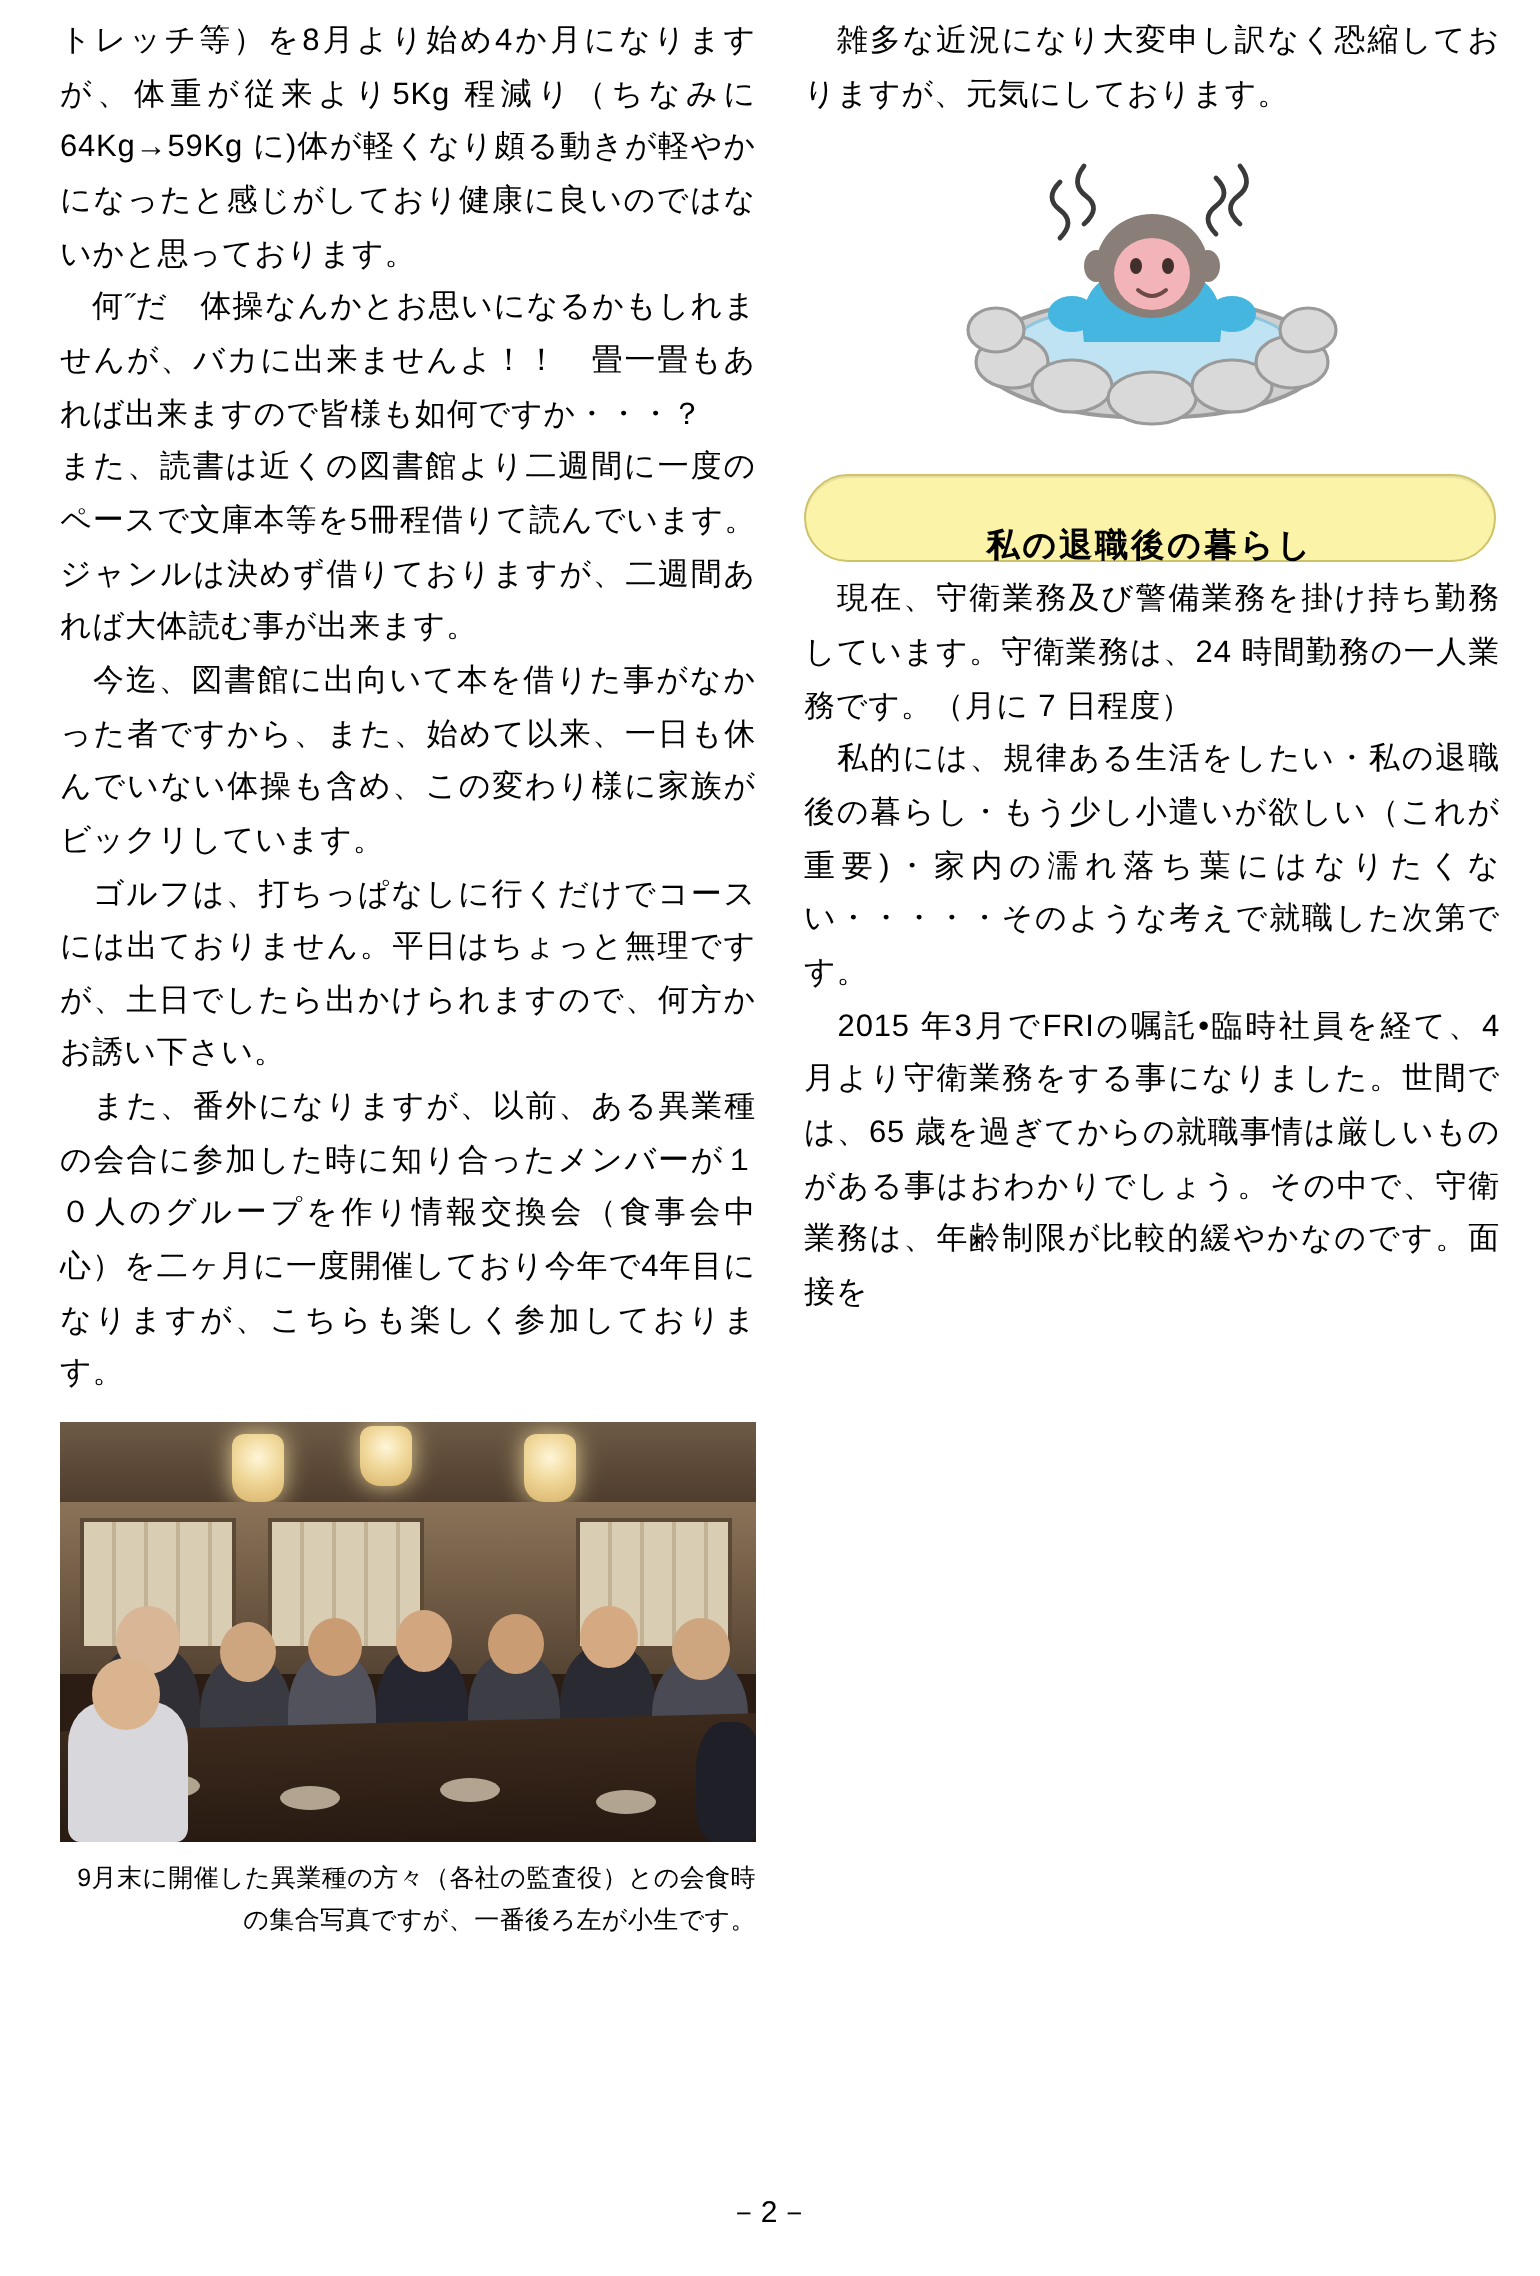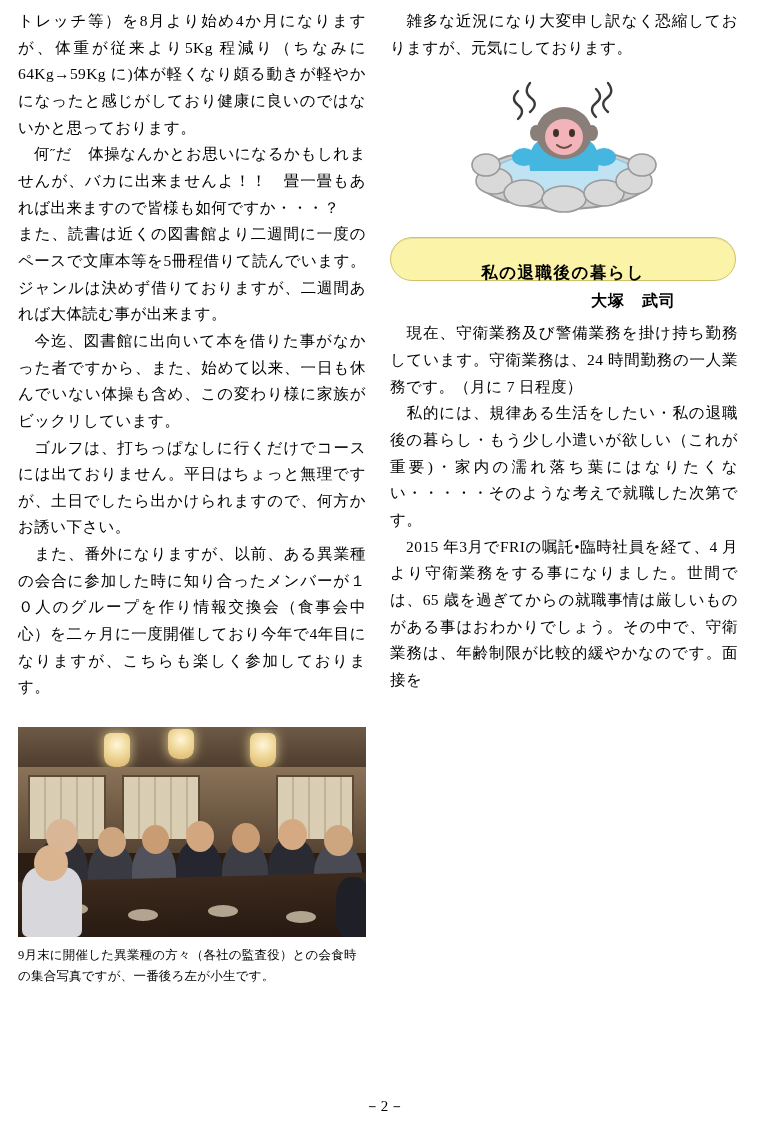--- a/index.html
+++ b/index.html
@@ -13,22 +13,21 @@
     font-family: "Liberation Sans", "DejaVu Sans", sans-serif;
     color: #000000;
     position: relative;
     overflow: hidden;
   }
   .page {
     position: relative;
     width: 770px;
     height: 1138px;
     box-sizing: border-box;
-    padding: 8px 18px 0 18px;
-    font-family: Liberation Serif, serif;
+    padding: 8px 18px 0 30px;
   }
   .columns {
     display: flex;
     flex-direction: row;
     gap: 24px;
     align-items: flex-start;
   }
   .col {
     width: 348px;
     flex: 0 0 348px;
@@ -36,21 +35,22 @@
   p.body-text {
     margin: 0 0 0 0;
     font-size: 15.5px;
     line-height: 1.72;
     letter-spacing: 0.4px;
     text-align: justify;
     text-justify: inter-ideograph;
   }
   
   .photo-wrap {
-    margin-top: 26px;
+    margin-top: 10px;
+    text-align: right;
   }
   .photo {
     width: 348px;
     height: 210px;
     position: relative;
     overflow: hidden;
     background: #2b1d14;
   }
   .photo .ceiling {
     position: absolute;
@@ -246,21 +246,20 @@
             <ellipse cx="96" cy="90" rx="14" ry="11"></ellipse>
             <ellipse cx="252" cy="90" rx="14" ry="11"></ellipse>
           </g>
         </svg>
       </div>
 
       <div class="banner">
         <span class="banner-text">私の退職後の暮らし</span>
       </div>
 
-      <div class="byline">大塚　武司</div>
 
       <p class="body-text">　現在、守衛業務及び警備業務を掛け持ち勤務しています。守衛業務は、24 時間勤務の一人業務です。（月に 7 日程度）</p>
       <p class="body-text">　私的には、規律ある生活をしたい・私の退職後の暮らし・もう少し小遣いが欲しい（これが重要)・家内の濡れ落ち葉にはなりたくない・・・・・そのような考えで就職した次第です。</p>
       <p class="body-text">　2015 年3月でFRIの嘱託•臨時社員を経て、4 月より守衛業務をする事になりました。世間では、65 歳を過ぎてからの就職事情は厳しいものがある事はおわかりでしょう。その中で、守衛業務は、年齢制限が比較的緩やかなのです。面接を</p>
     </div>
   </div>
 
   <div class="page-number">－2－</div>
 </div>
 

